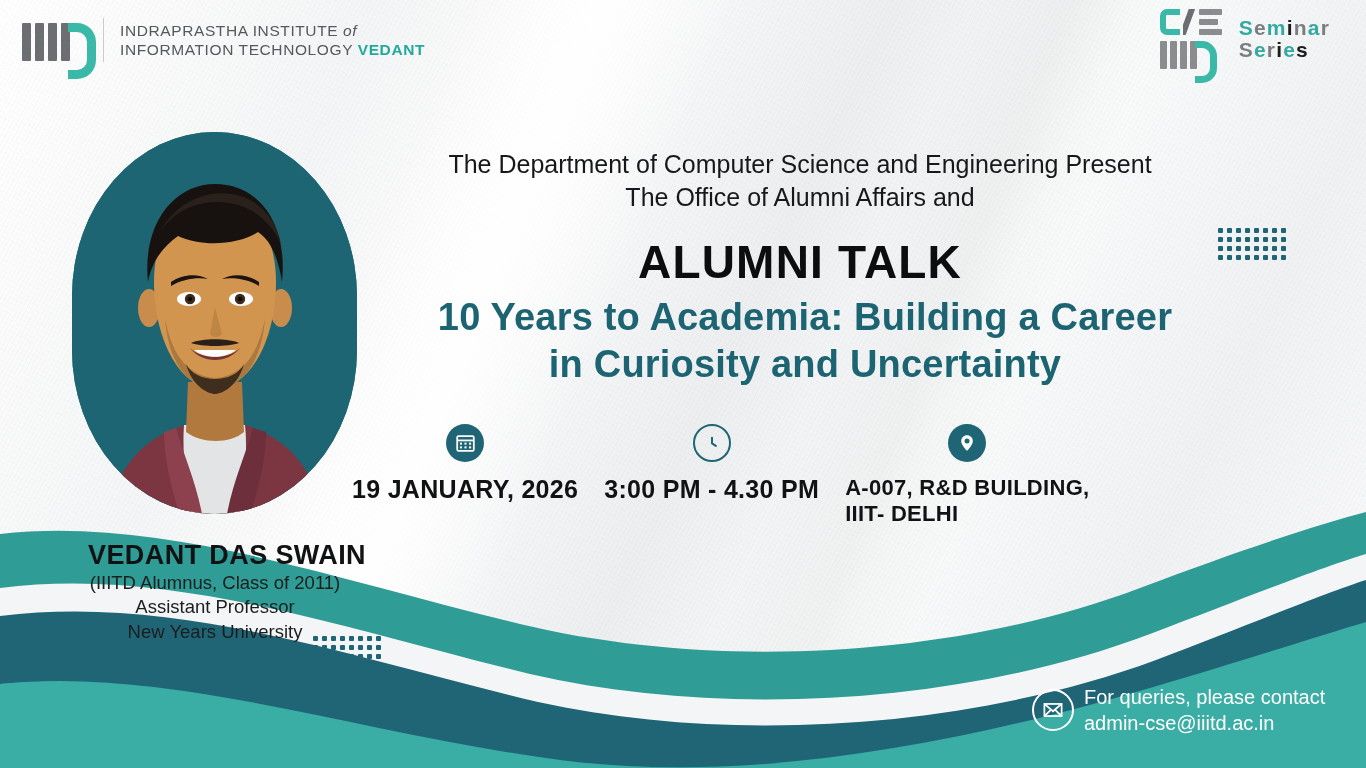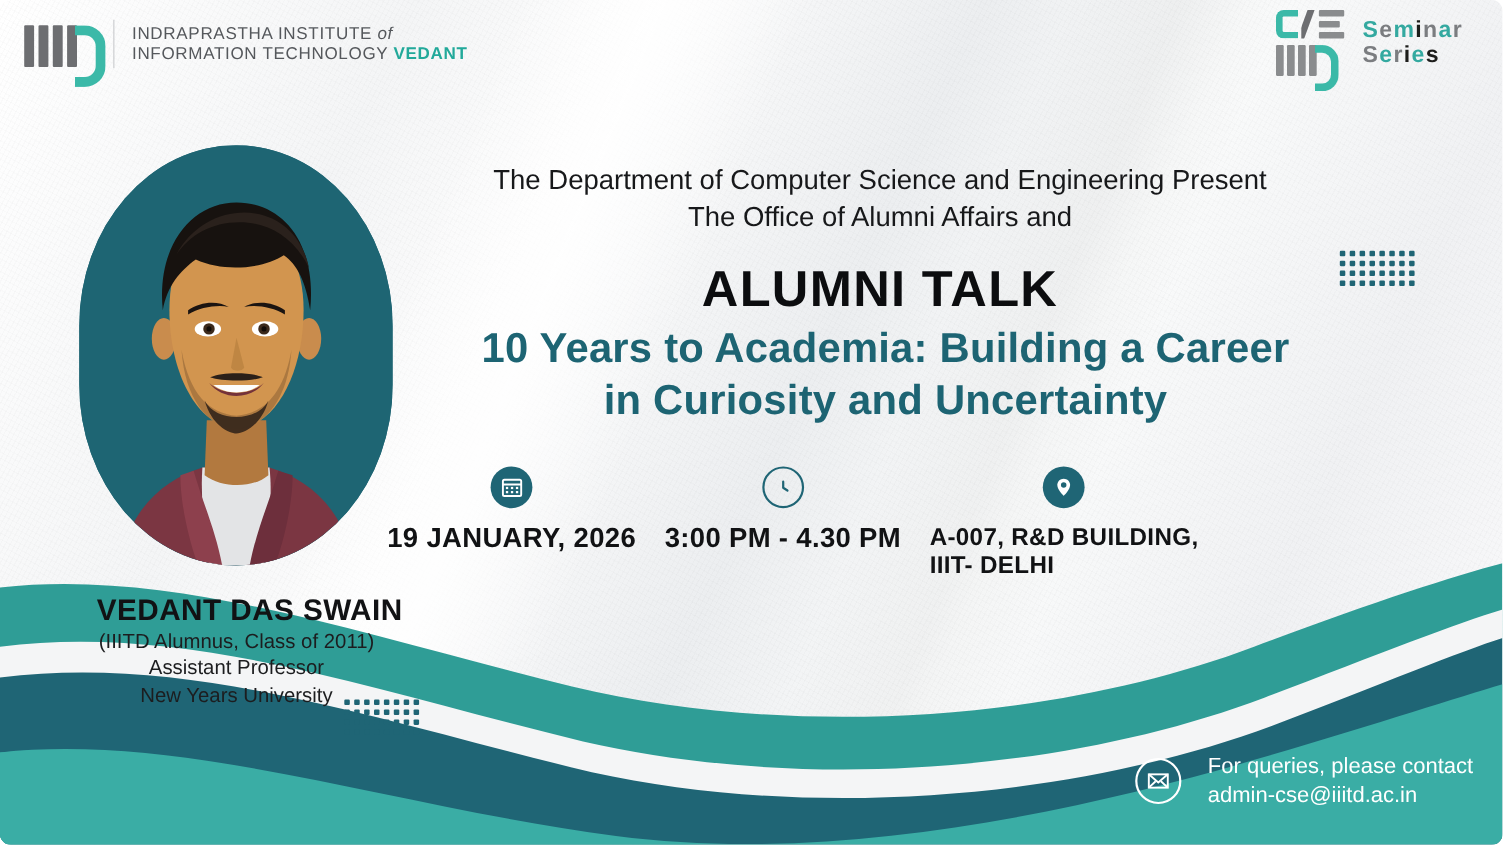--- a/index.html
+++ b/index.html
@@ -9,21 +9,20 @@
     font-family:"Liberation Sans", sans-serif;
     overflow:hidden;
     background:#ffffff;
   }
   .poster {
     position:relative;
     width:1366px; height:768px;
     overflow:hidden;
     background:
       linear-gradient(115deg, #ffffff 0%, #f4f5f6 22%, #fdfdfd 34%, #eceef0 52%, #fafbfb 66%, #f0f1f3 82%, #fbfbfc 100%);
-    border-radius: 10px;
   }
   
   .texture {
     position:absolute; inset:0;
     background-image:
       repeating-linear-gradient(118deg, rgba(0,0,0,0.016) 0px, rgba(0,0,0,0.016) 1px, rgba(255,255,255,0) 1px, rgba(255,255,255,0) 4px),
       repeating-linear-gradient(28deg, rgba(0,0,0,0.010) 0px, rgba(0,0,0,0.010) 1px, rgba(255,255,255,0) 1px, rgba(255,255,255,0) 5px);
     pointer-events:none;
   }
   .sheen {
@@ -130,21 +129,21 @@
     display:flex; align-items:center; justify-content:center; flex:none;
   }
 
   
   .dotgrid { position:absolute; display:grid; grid-template-columns:repeat(8, 1fr); gap:4px; }
   .dotgrid i { display:block; width:5px; height:5px; background:#1f6575; border-radius:1px; }
   #dots-top { left:1218px; top:228px; }
   #dots-bottom { left:313px; top:636px; }
 
   
-  .contact { position:absolute; left:1032px; top:684px; display:flex; align-items:center; gap:24px; }
+  .contact { position:absolute; left:1032px; top:684px; display:flex; align-items:center; gap:10px; }
   .mail-circle {
     width:42px; height:42px; border-radius:50%; border:2.2px solid #ffffff;
     display:flex; align-items:center; justify-content:center; flex:none;
   }
   .contact-txt { color:#ffffff; font-size:20px; line-height:1.32; font-weight:400; }
 </style>
 </head>
 <body>
 
 <div class="poster">

